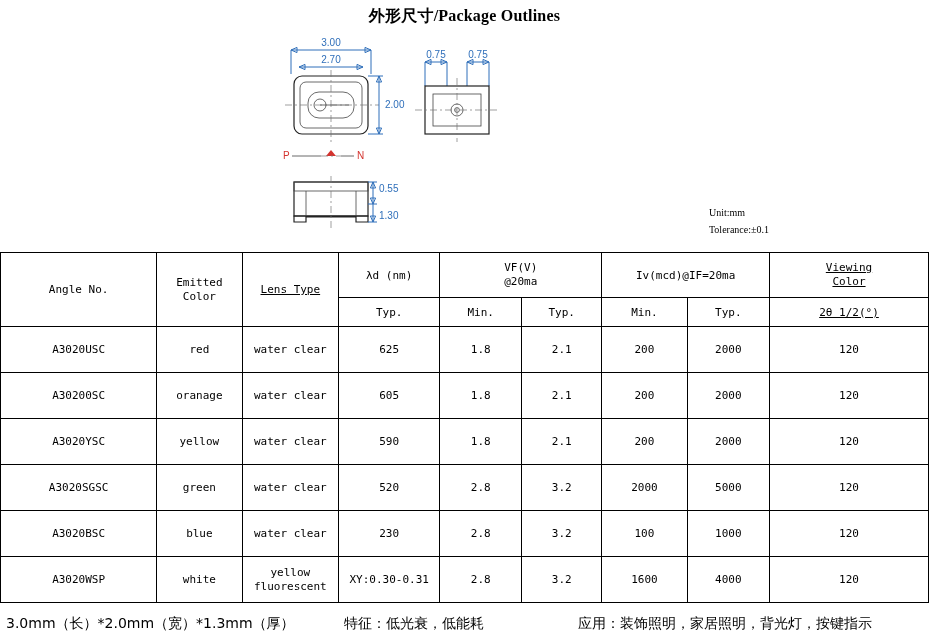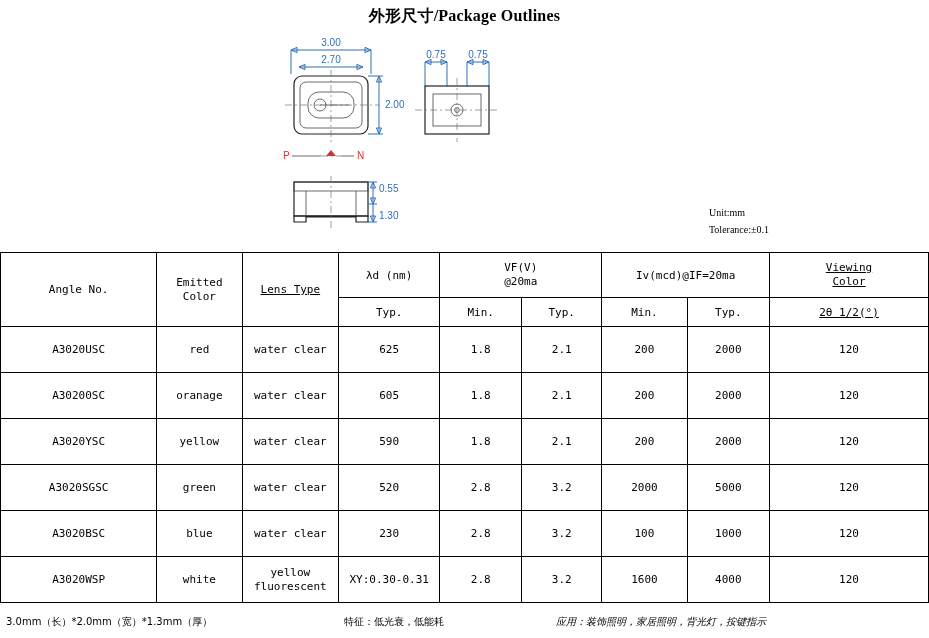--- a/index.html
+++ b/index.html
@@ -92,37 +92,36 @@
   .lh2 { line-height: 14px; }
 
   
   .footer {
     position: absolute;
     left: 0;
     top: 612px;
     width: 929px;
     height: 26px;
     font-family: "DejaVu Sans", sans-serif;
-    font-size: 10px;
+    font-size: 14px;
   }
   .footer .dim {
     position: absolute;
     left: 6px;
     top: 3px;
   }
   .footer .feat {
     position: absolute;
     left: 344px;
     top: 3px;
   }
   .footer .app {
     position: absolute;
-    left: 556px;
+    left: 578px;
     top: 3px;
-    font-style: italic;
   }
   .dimline { stroke: #2f6fba; stroke-width: 1; fill: none; }
   .dimtext { fill: #2f6fba; font-family: "Liberation Sans", sans-serif; font-size: 10px; }
   .bodyline { stroke: #222; stroke-width: 1.2; fill: none; }
   .thinline { stroke: #444; stroke-width: 0.8; fill: none; }
   .centerline { stroke: #777; stroke-width: 0.7; fill: none; stroke-dasharray: 7 3 2 3; }
   .pntext { fill: #d4332e; font-family: "Liberation Sans", sans-serif; font-size: 10px; }
 </style>
 </head>
 <body>

